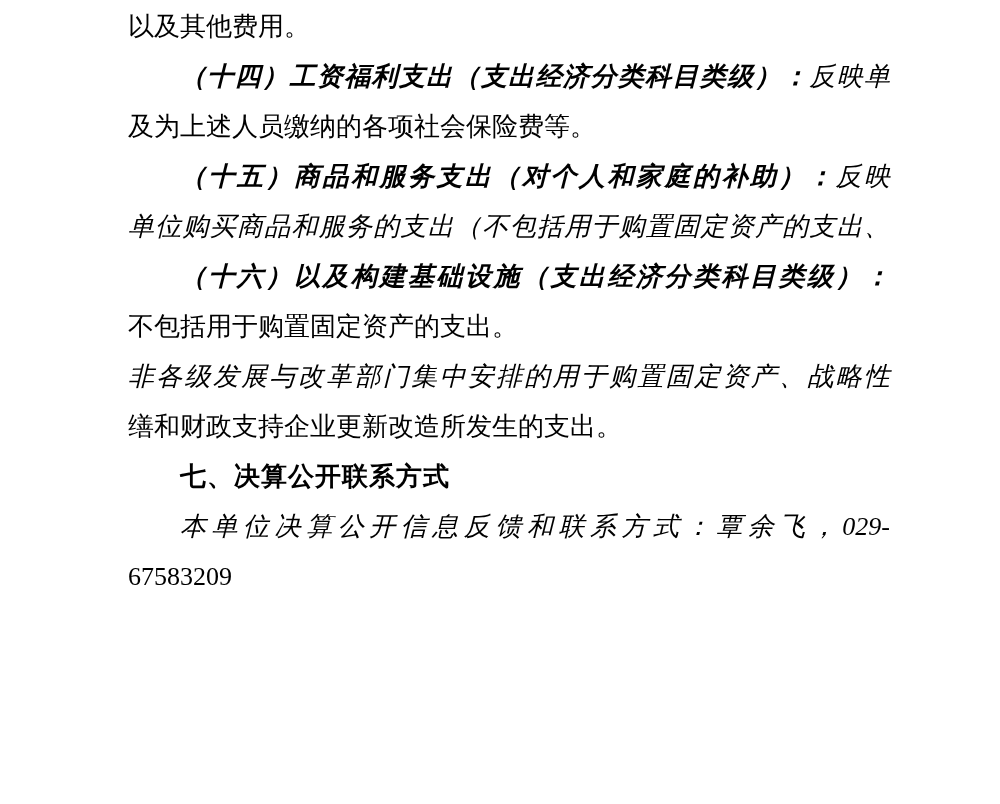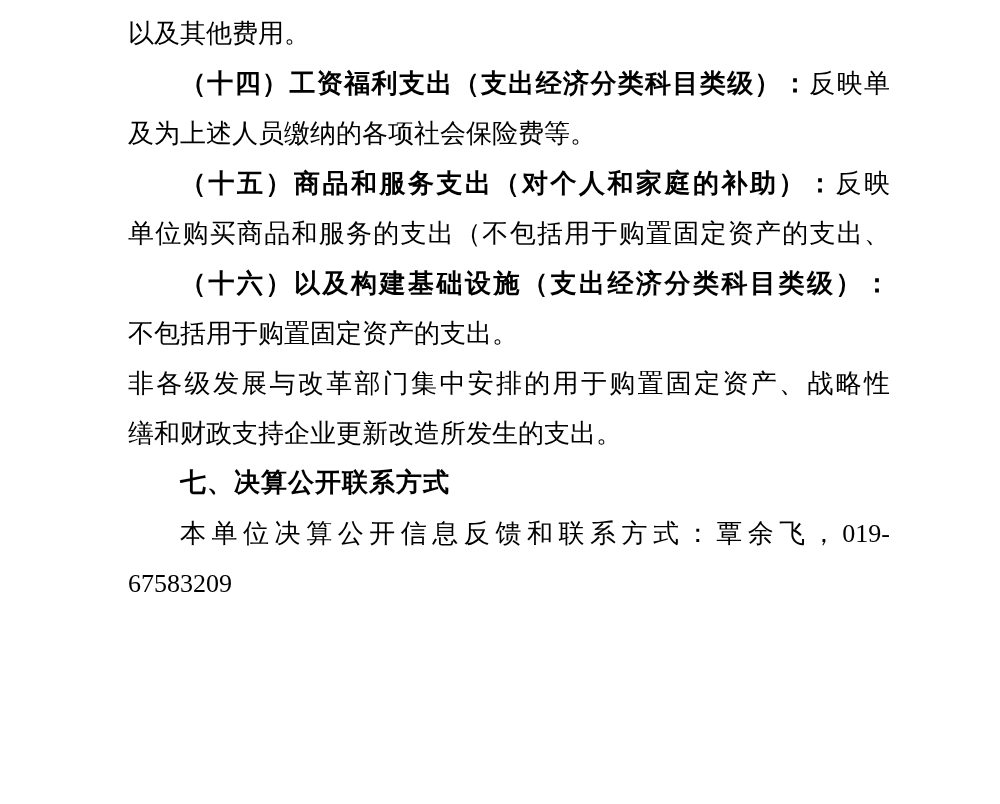--- a/index.html
+++ b/index.html
@@ -8,43 +8,44 @@
     background: #ffffff;
   }
   body {
     width: 1000px;
     height: 804px;
     overflow: hidden;
     color: #000000;
     font-family: "Liberation Serif", "DejaVu Serif", serif;
   }
   .doc {
-    padding: 9px 110px 0 128px; 
+    padding: 2px 110px 0 128px; 
     width: 762px;
   }
   .ln {
     margin: 0;
     padding: 0;
     font-size: 26px;
     line-height: 50px;
     height: 50px;
     text-align: left;
   }
   .just {
     text-align: justify;
     text-align-last: justify;
+    font-style: italic;
   }
   .ind {
     text-indent: 2em;
   }
   .b {
     font-weight: bold;
   }
   .heading {
-    font-family: Liberation Mono, monospace;
+    font-family: Liberation Serif, serif;
     font-weight: bold;
     letter-spacing: 1px;
   }
 </style>
 </head>
 <body>
 
 <div class="doc">
 
   <p class="ln"><span class="b"></span><span>以及其他费用。</span></p>
@@ -56,16 +57,16 @@
   <p class="ln just"><span>单位购买商品和服务的支出（不包括用于购置固定资产的支出、</span></p>
 
   <p class="ln ind just"><span class="b">（十六）以及构建基础设施（支出经济分类科目类级）：</span><span></span></p>
   <p class="ln"><span>不包括用于购置固定资产的支出。</span></p>
 
   <p class="ln just"><span>非各级发展与改革部门集中安排的用于购置固定资产、战略性</span></p>
   <p class="ln"><span>缮和财政支持企业更新改造所发生的支出。</span></p>
 
   <p class="ln ind heading"><span>七、决算公开联系方式</span></p>
 
-  <p class="ln ind just"><span>本单位决算公开信息反馈和联系方式：覃余飞，019-</span></p>
+  <p class="ln ind just"><span>本单位决算公开信息反馈和联系方式：覃余飞，029-</span></p>
   <p class="ln"><span>67583209</span></p>
 
 </div>
 
 </body></html>

